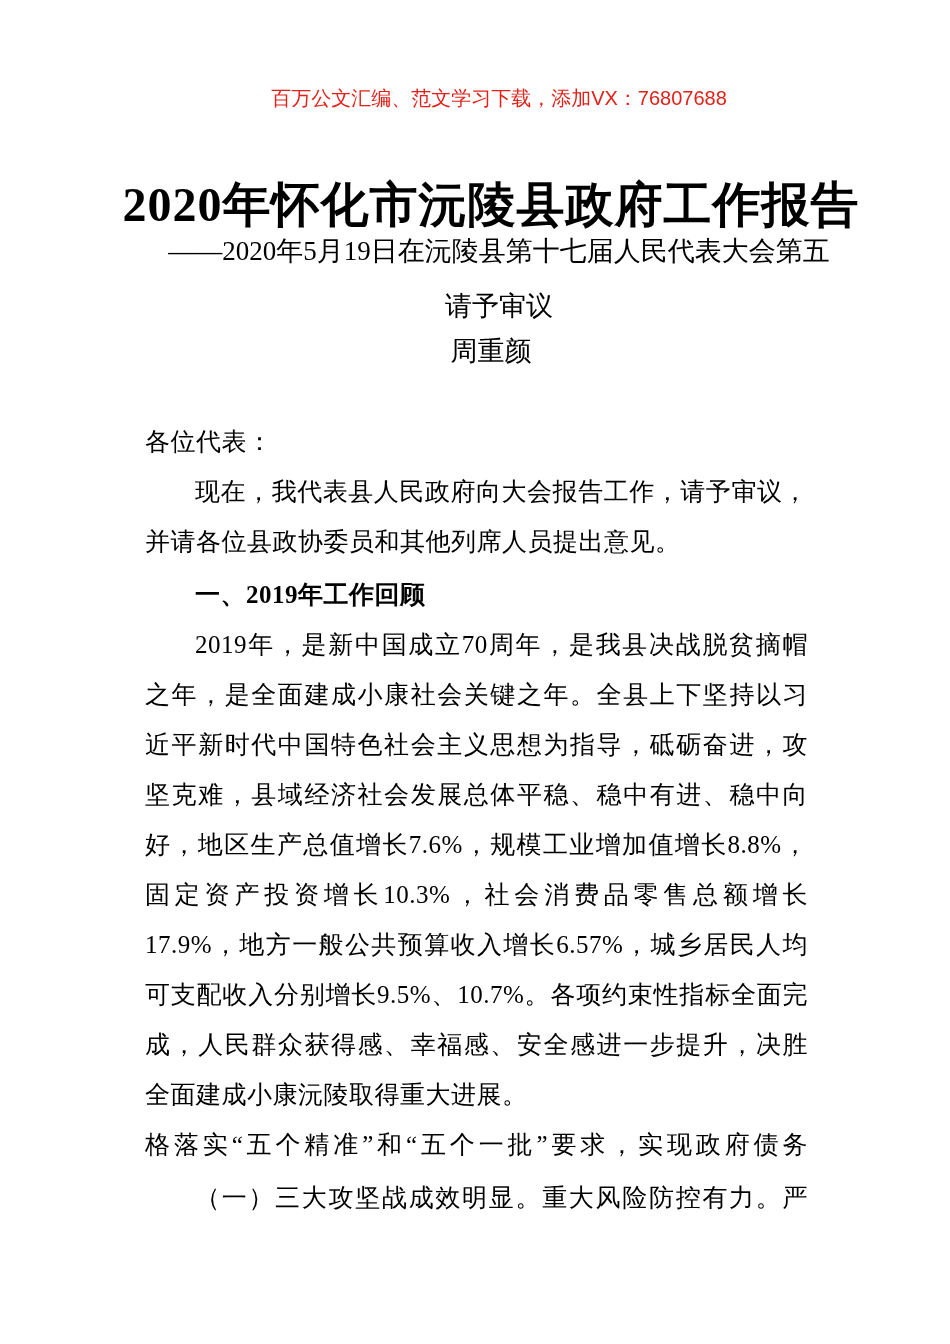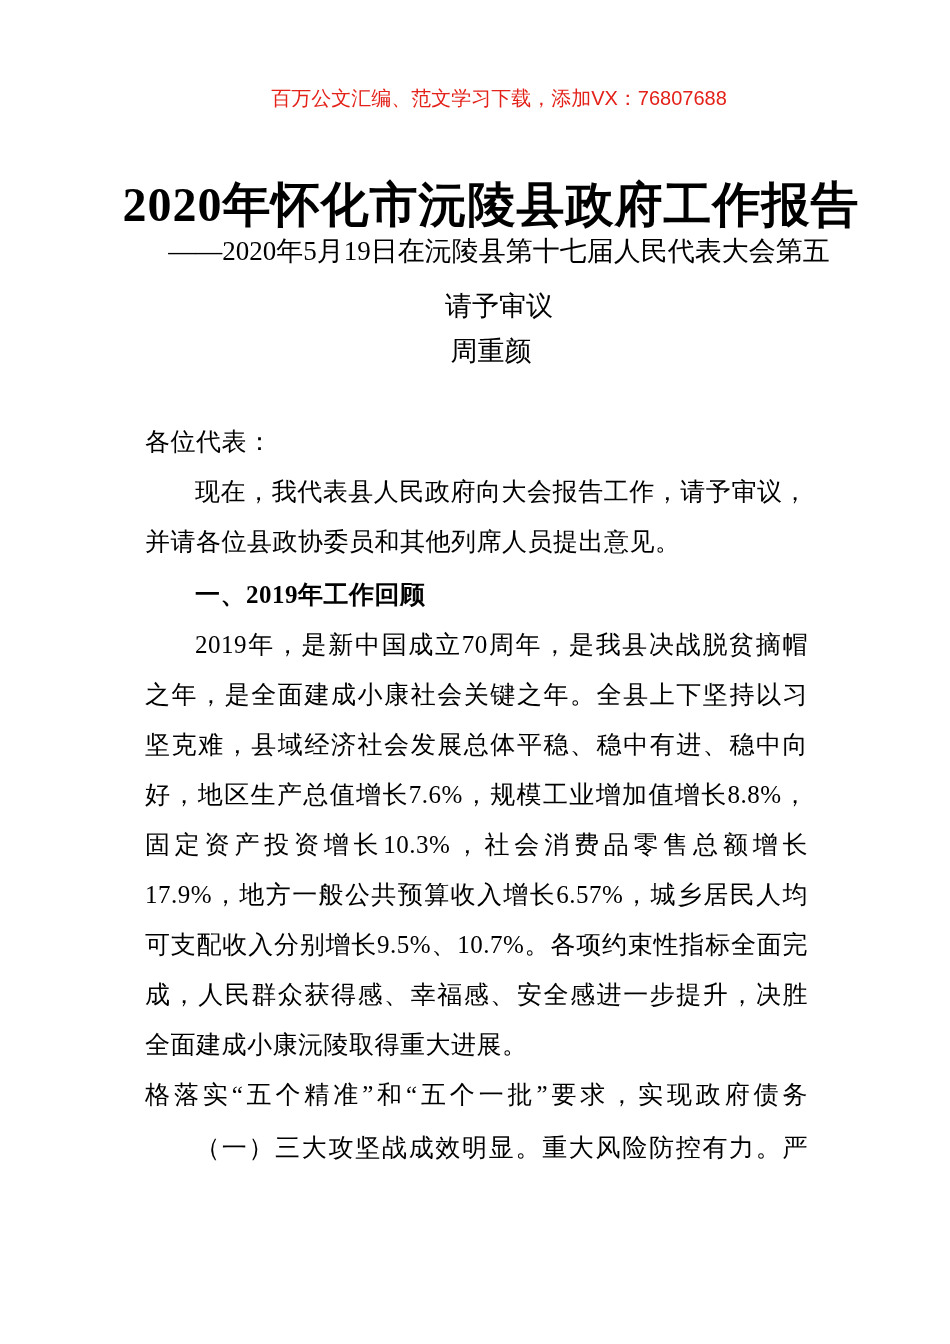--- a/index.html
+++ b/index.html
@@ -103,20 +103,21 @@
 
   <div class="author">周重颜</div>
 
   <div class="body-text">
     <div class="bline">各位代表：</div>
     <div class="bline indent j">现在，我代表县人民政府向大会报告工作，请予审议，</div>
     <div class="bline">并请各位县政协委员和其他列席人员提出意见。</div>
     <div class="bline indent heading pgap">一、2019年工作回顾</div>
     <div class="bline indent j">2019年，是新中国成立70周年，是我县决战脱贫摘帽</div>
     <div class="bline j">之年，是全面建成小康社会关键之年。全县上下坚持以习</div>
+    <div class="bline j">近平新时代中国特色社会主义思想为指导，砥砺奋进，攻</div>
     <div class="bline j">坚克难，县域经济社会发展总体平稳、稳中有进、稳中向</div>
     <div class="bline j">好，地区生产总值增长7.6%，规模工业增加值增长8.8%，</div>
     <div class="bline j">固定资产投资增长10.3%，社会消费品零售总额增长</div>
     <div class="bline j">17.9%，地方一般公共预算收入增长6.57%，城乡居民人均</div>
     <div class="bline j">可支配收入分别增长9.5%、10.7%。各项约束性指标全面完</div>
     <div class="bline j">成，人民群众获得感、幸福感、安全感进一步提升，决胜</div>
     <div class="bline">全面建成小康沅陵取得重大进展。</div>
     <div class="bline j">格落实“五个精准”和“五个一批”要求，实现政府债务</div>
     <div class="bline indent j pgap">（一）三大攻坚战成效明显。重大风险防控有力。严</div>
   </div>

